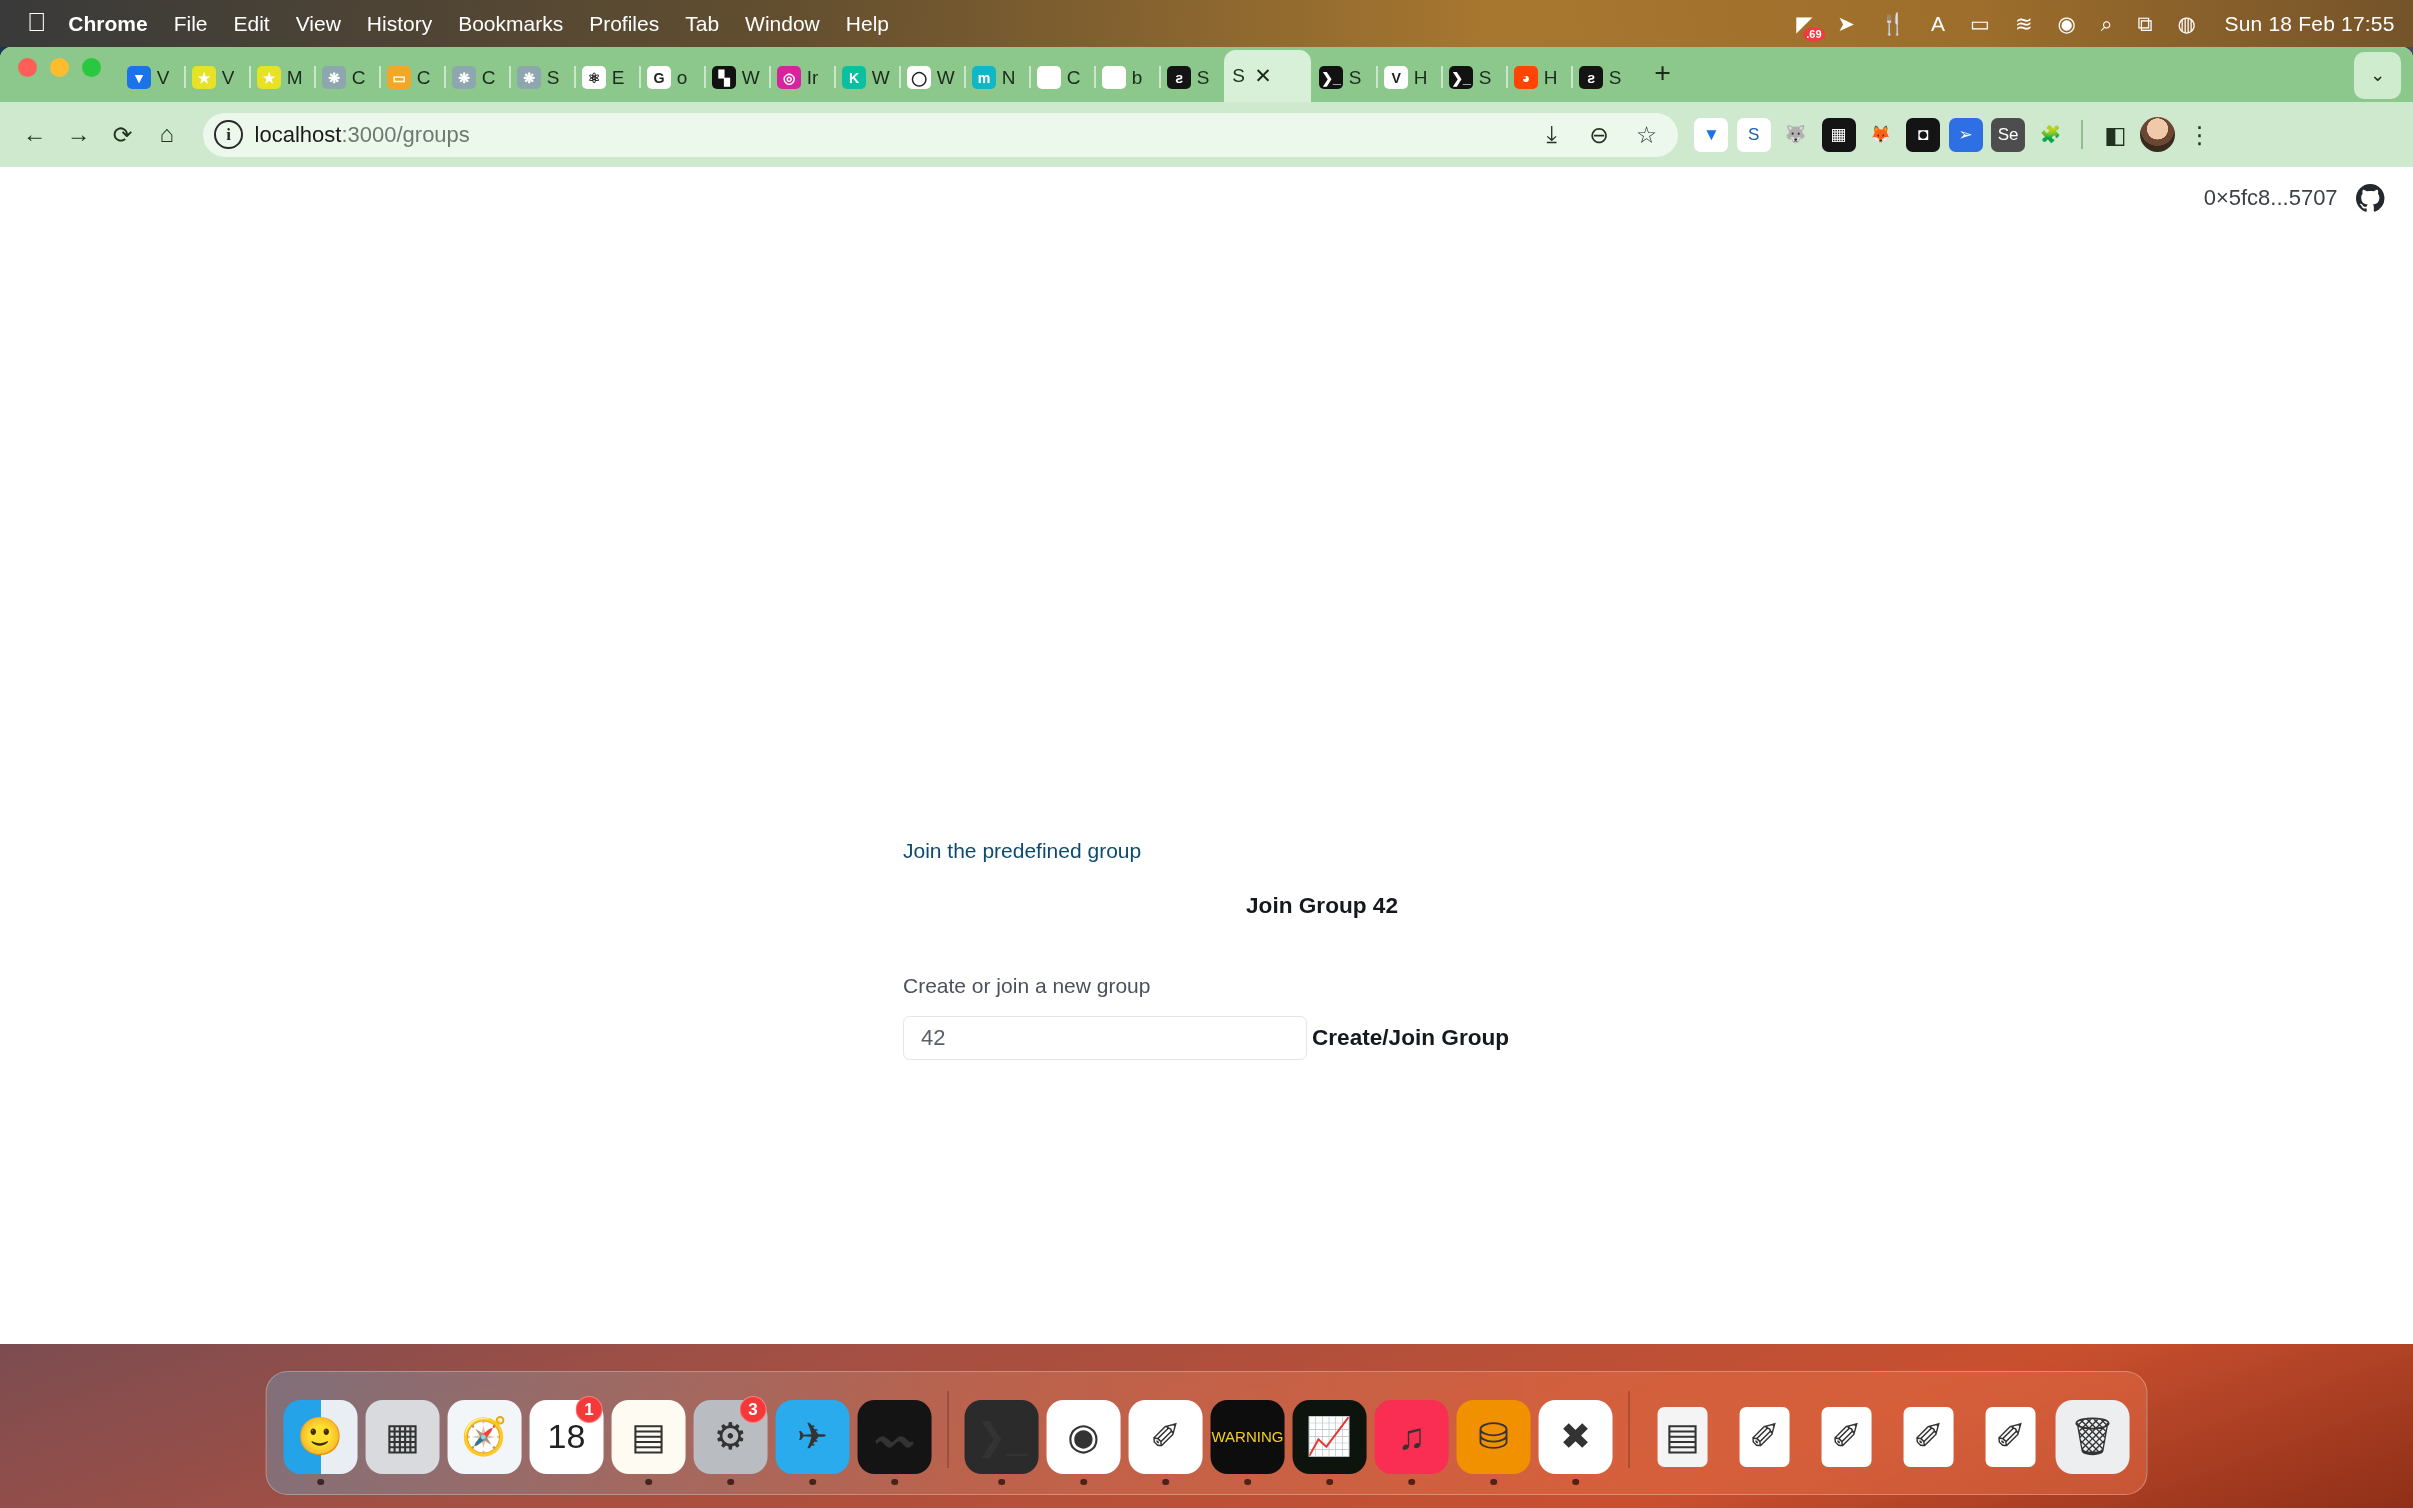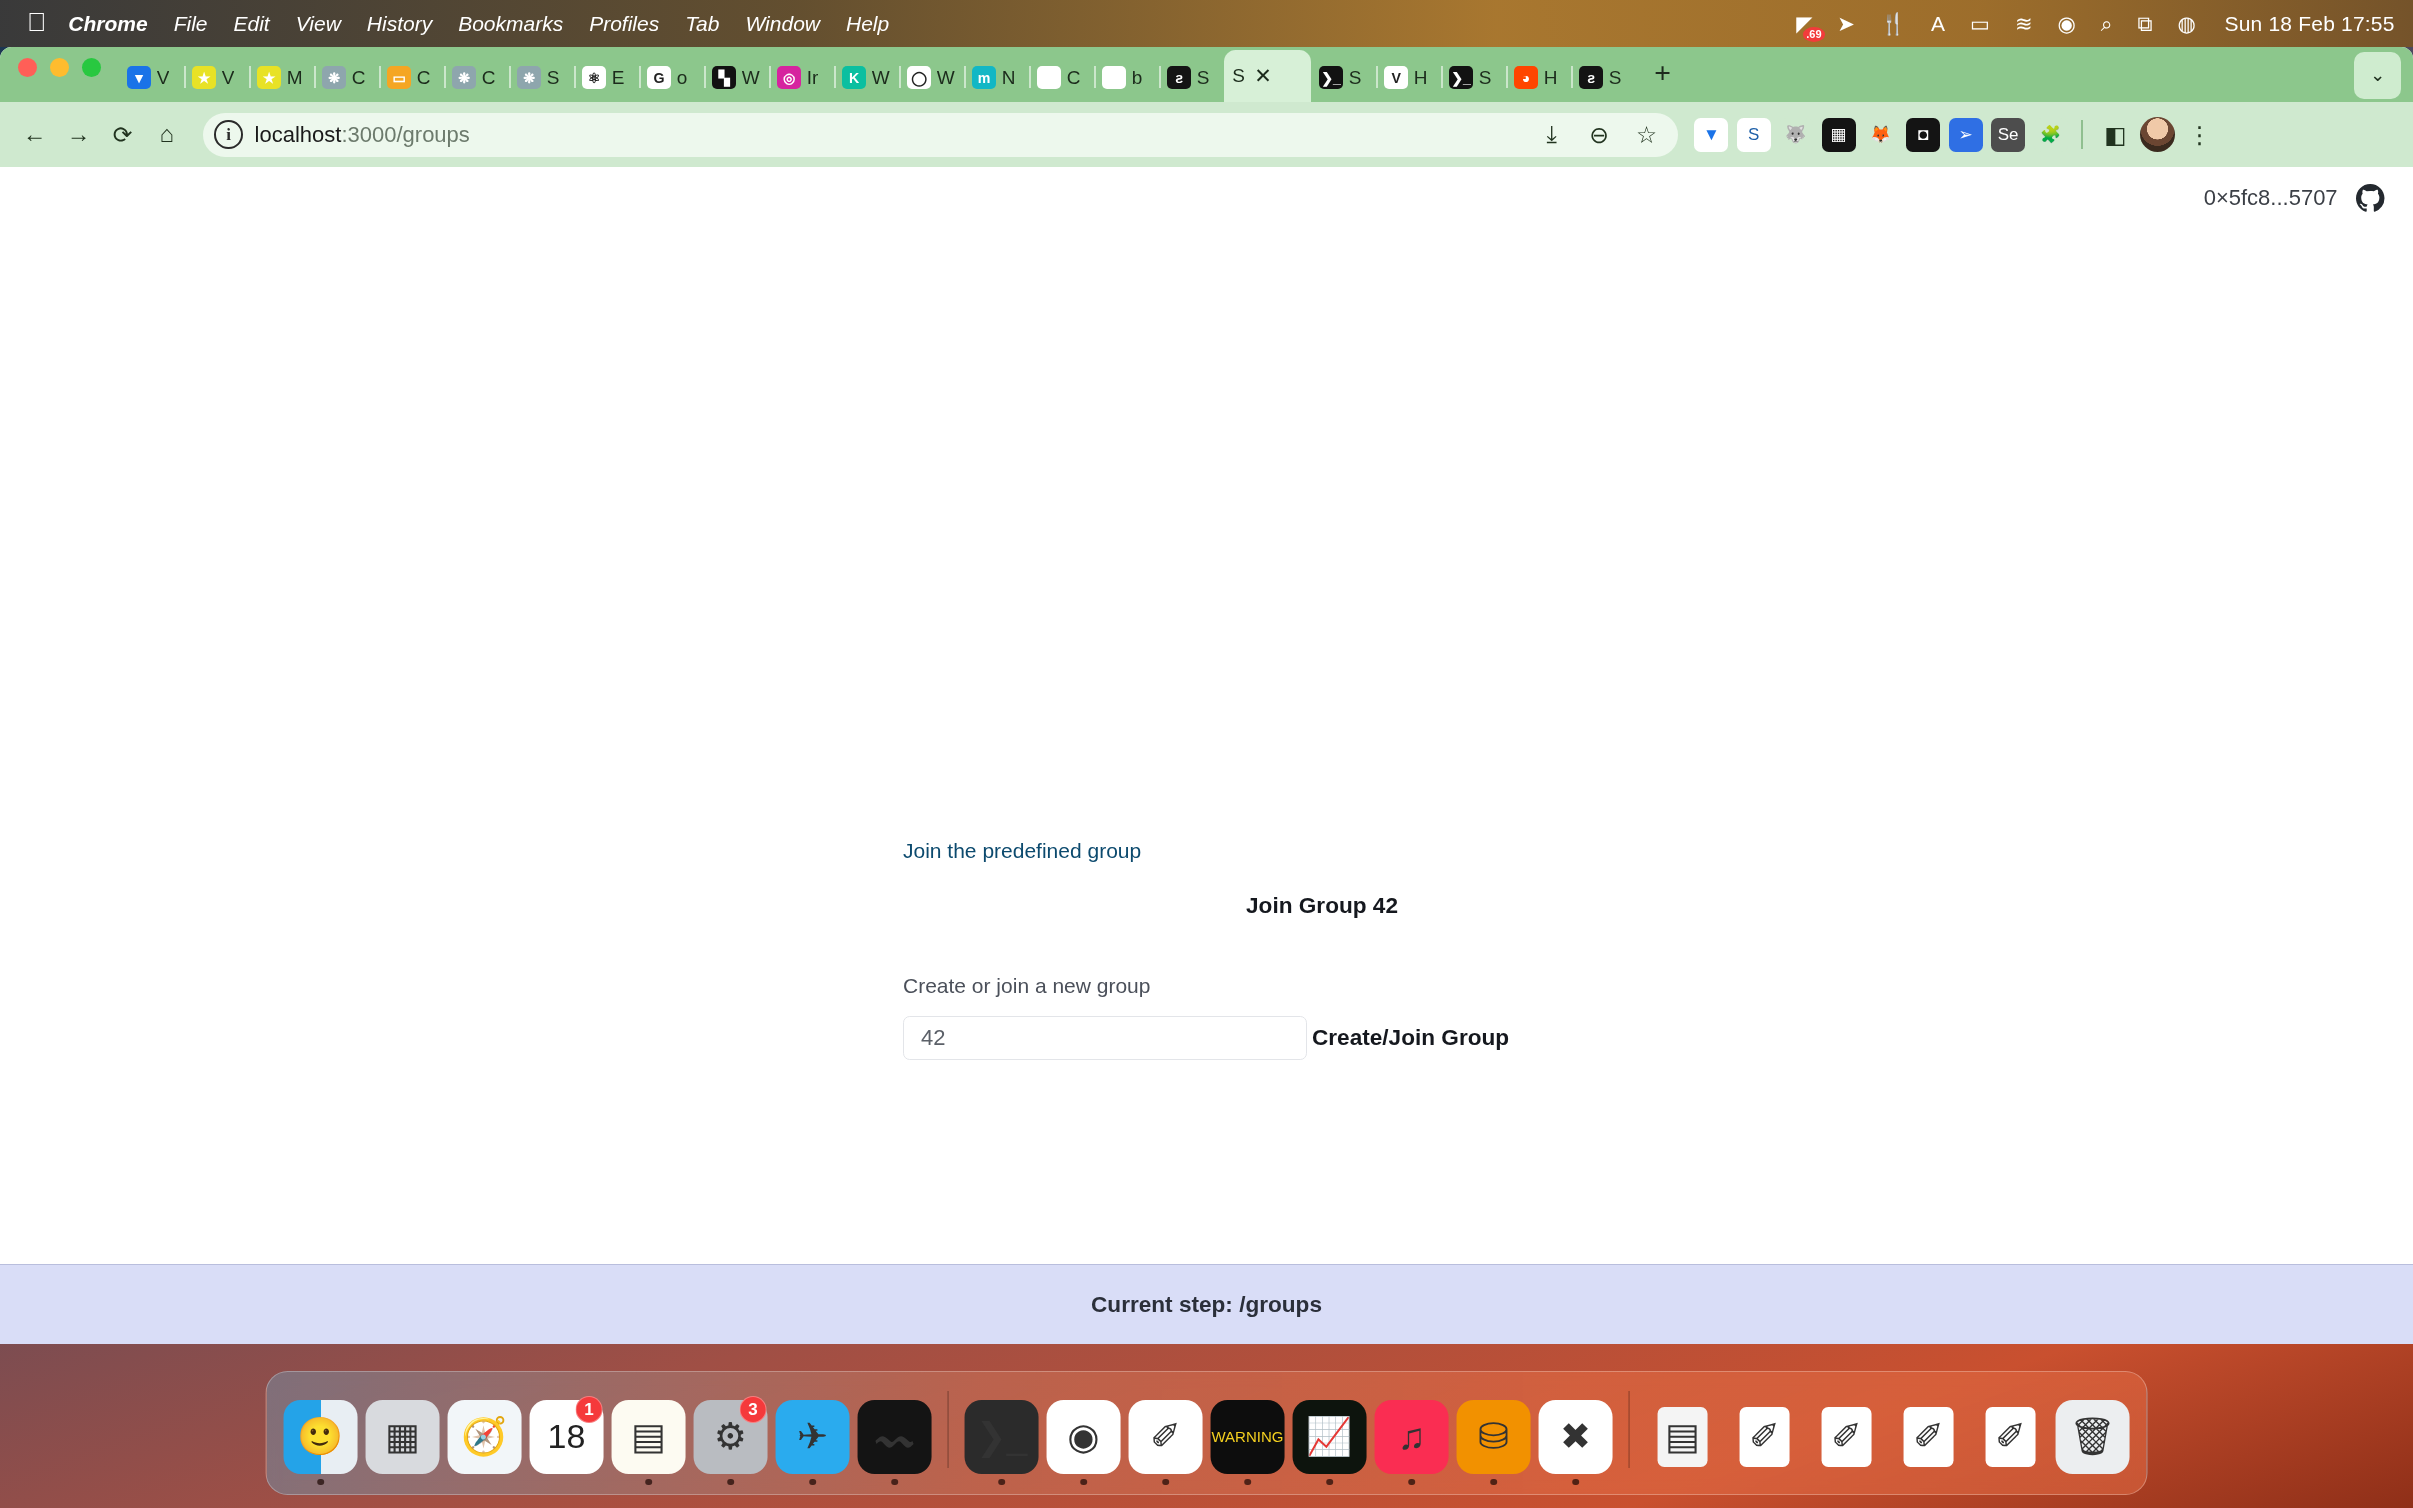--- a/index.html
+++ b/index.html
@@ -13,21 +13,21 @@
   }
 
   
   #menubar {
     position: absolute; top: 0; left: 0; width: 2413px; height: 47px;
     background: linear-gradient(90deg, rgba(60,58,56,.92) 0%, rgba(104,80,44,.93) 33%, rgba(176,122,44,.94) 62%, rgba(163,112,40,.94) 82%, rgba(120,84,38,.93) 100%);
     display: flex; align-items: center; color: #fff;
     font-size: 21px; padding: 0 18.4px;
   }
   #menubar .apple { font-size: 26px; margin: 0 22px 0 8.4px; line-height: 1; position: relative; top: -1.7px;}
-  #menubar .mi { margin-right: 26px; white-space: nowrap; font-style: italic; }
+  #menubar .mi { margin-right: 26px; white-space: nowrap; }
   #menubar .mi.bold { font-weight: bold; }
   #menubar .spacer { flex: 1; }
   #menubar .si { margin-left: 25px; display: flex; align-items: center; position: relative; }
   #menubar .clock { margin-left: 28.5px; font-size: 21px; letter-spacing: 0.2px; text-align: center; }
 
   .badge-sm {
     position: absolute; bottom: -6.7px; left: 6.7px;
     background: #f23b3b; color: #fff; border-radius: 50%;
     font-size: 11px; padding: 0.8px 3.4px; line-height: 1.2; font-weight: 600;
   }
@@ -359,23 +359,20 @@
     <div id="content">
       <div class="subtle">Join the predefined group</div>
       <button id="join-btn">Join Group 42</button>
       <div class="subtle2">Create or join a new group</div>
       <div id="formrow">
         <input id="group-input" value="42" style="">
         <button id="create-btn">Create/Join Group</button>
       </div>
     </div>
 
-    <div id="footer">
-      <span>Current step: /groups</span>
-    </div>
   </div>
 </div>
 
 <div id="dock">
     <div class="dock-item">
       <div class="ic" style="background: linear-gradient(90deg, rgb(36, 163, 232) 0px, rgb(36, 163, 232) 50%, rgb(232, 238, 243) 50%, rgb(232, 238, 243) 100%); color: rgb(51, 51, 51);">🙂</div>
       <span class="dot"></span>
     </div>
     <div class="dock-item">
       <div class="ic" style="background: rgb(216, 218, 222); color: rgb(51, 51, 51);">▦</div>

